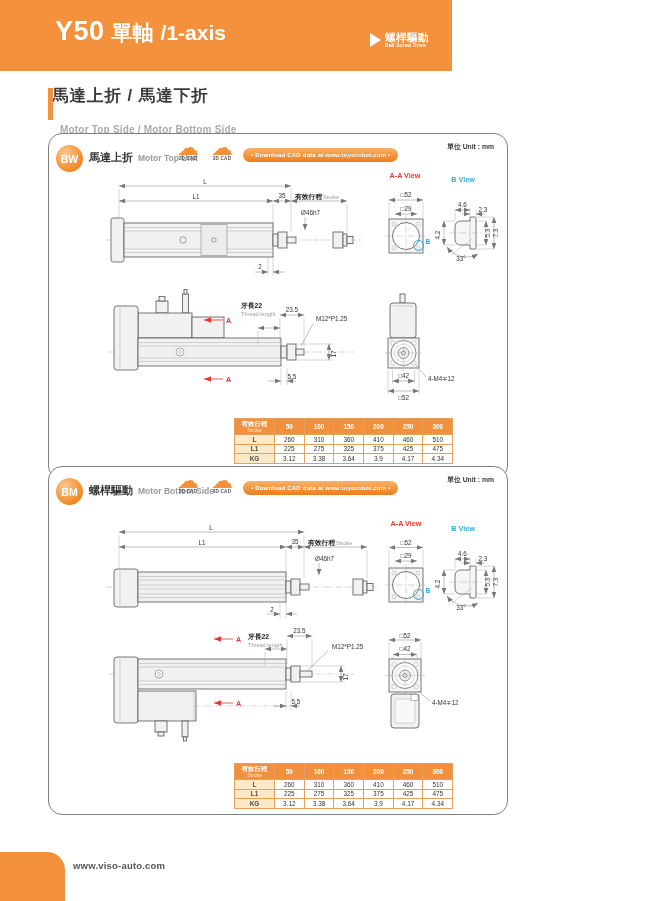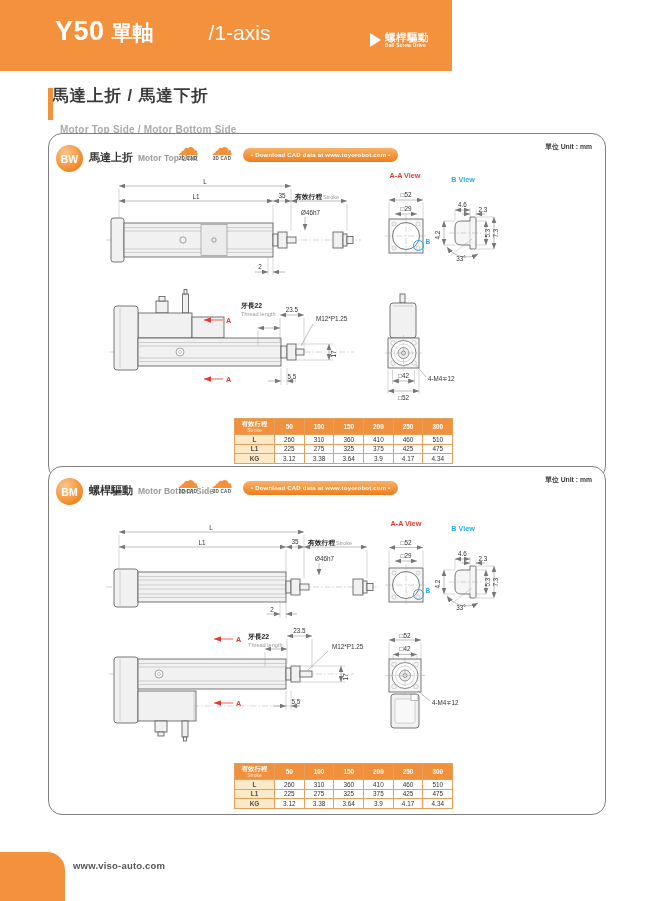--- a/index.html
+++ b/index.html
@@ -6,32 +6,32 @@
   html,body { background:#fff; }
   body {
     width:650px; height:901px; position:relative; overflow:hidden;
     font-family:"Liberation Sans", sans-serif;
   }
   
   .banner { position:absolute; left:0; top:0; width:452px; height:71px; background:#F4913C;padding-left:27px; }
   .banner-title { position:absolute; left:55px; top:16px; display:flex; align-items:baseline; gap:7px; color:#fff; white-space:nowrap; }
   .bt-model { font-size:27px; font-weight:800; letter-spacing:0.5px; }
   .bt-cjk   { font-size:21px; font-weight:700; }
-  .bt-axis  { font-size:21px; font-weight:400;margin-left:48px; }
+  .bt-axis  { font-size:21px; font-weight:700; }
   .drive { position:absolute; left:370px; top:32px; display:flex; align-items:center; gap:4px; color:#fff; }
   .tri { width:0; height:0; border-left:11px solid #fff; border-top:7px solid transparent; border-bottom:7px solid transparent; }
   .drive-cjk { font-size:10.5px; font-weight:700; letter-spacing:0.5px; line-height:11px; }
   .drive-en  { font-size:4.8px; font-weight:700; letter-spacing:0.2px; }
   
   .section { position:absolute; left:48px; top:85px; }
   .sbar { position:absolute; left:0; top:3px; width:4.5px; height:32px; background:#F4913C; }
   .stitle { margin-left:4px; font-size:16.5px; font-weight:700; color:#3a3a3a; letter-spacing:1px; }
   .ssub   { margin-left:12px; font-size:10px; font-weight:700; color:#ABABAB; margin-top:17px; letter-spacing:0.2px; }
   
-  .panel { position:absolute; left:48px; width:558px; border:1.5px solid #7f7f7f; border-radius:14px; background:#fff; }
+  .panel { position:absolute; left:48px; width:460px; border:1.5px solid #7f7f7f; border-radius:14px; background:#fff; }
   #panel1 { top:133px; height:347px; }
   #panel2 { top:466px; height:349px; }
   .pbadge { position:absolute; left:7px; top:11px; width:27px; height:27px; border-radius:50%;
     background:radial-gradient(circle at 35% 30%, #FBC68E, #F08521 75%);
     color:#fff; font-size:10.5px; font-weight:700; display:flex; align-items:center; justify-content:center; z-index:3; }
   .ptitles { position:absolute; left:40px; top:16px; display:flex; align-items:baseline; gap:5px; z-index:3; white-space:nowrap; }
   .pt-cjk { font-size:11px; font-weight:700; color:#333; }
   .pt-en  { font-size:8.5px;  font-weight:700; color:#9a9a9a; }
   .cloud { position:absolute; top:4px; width:34px; height:32px; text-align:center; z-index:3; cursor:pointer; }
   .cloud-glyph { font-size:22px; color:#F4913C; line-height:20px; font-weight:400; }

